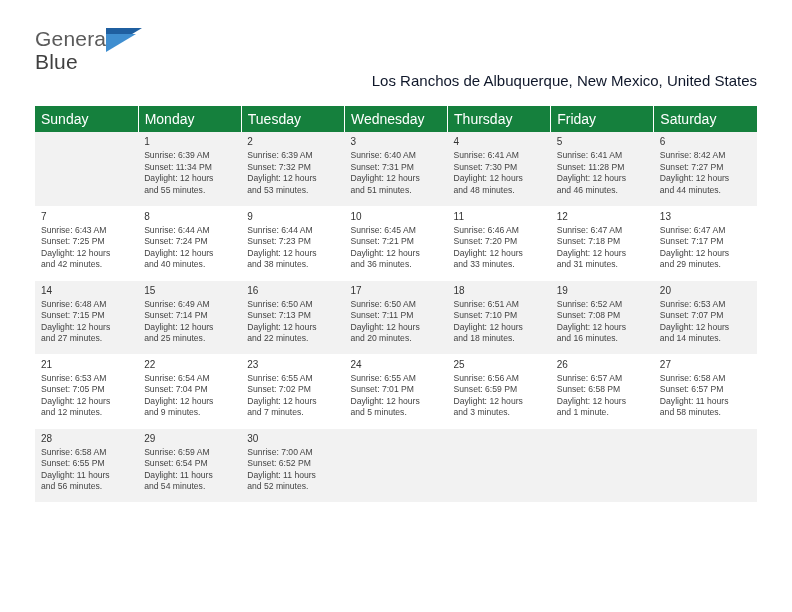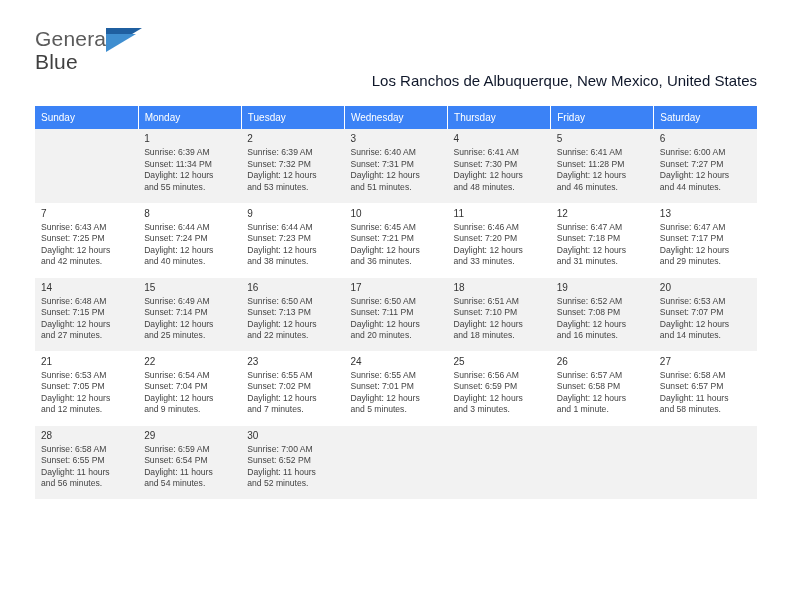--- a/index.html
+++ b/index.html
@@ -94,23 +94,23 @@
   .calendar {
     position: absolute;
     left: 35px;
     right: 35px;
     top: 106px;
     border-collapse: collapse;
     width: 722px;
     table-layout: fixed;
   }
   .calendar th {
-    background: #3b82f6;
+    background: #15803d;
     color: #ffffff;
-    font-size: 10px;
+    font-size: 14px;
     font-weight: normal;
     text-align: left;
     padding: 5px 6px 5px 6px;
     border-right: 1px solid #ffffff;
     height: 13px;
   }
   .calendar th:last-child {
     border-right: none;
     margin-top: 35px;
   }
@@ -208,21 +208,21 @@
         </td>
         <td>
           <span class="daynum">5</span>
           <span class="info-line">Sunrise: 6:41 AM</span>
           <span class="info-line">Sunset: 11:28 PM</span>
           <span class="info-line">Daylight: 12 hours</span>
           <span class="info-line">and 46 minutes.</span>
         </td>
         <td>
           <span class="daynum">6</span>
-          <span class="info-line">Sunrise: 6:00 AM</span>
+          <span class="info-line">Sunrise: 8:42 AM</span>
           <span class="info-line">Sunset: 7:27 PM</span>
           <span class="info-line">Daylight: 12 hours</span>
           <span class="info-line">and 44 minutes.</span>
         </td>
       </tr>
 
       <tr class="plain">
         <td>
           <span class="daynum">7</span>
           <span class="info-line">Sunrise: 6:43 AM</span>

